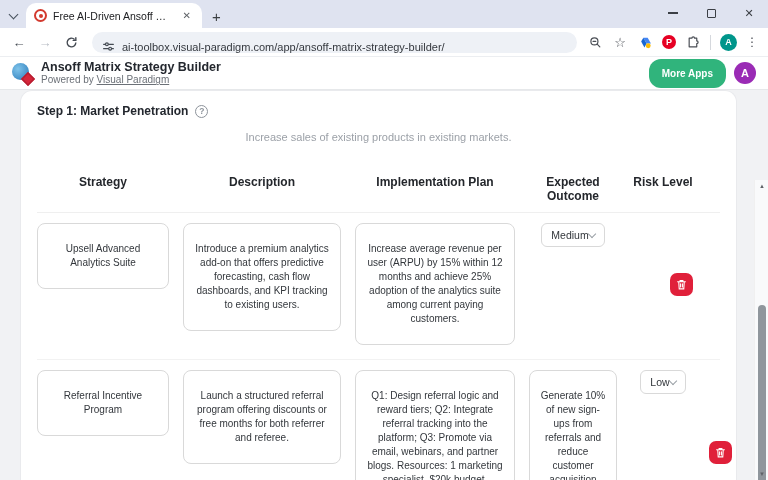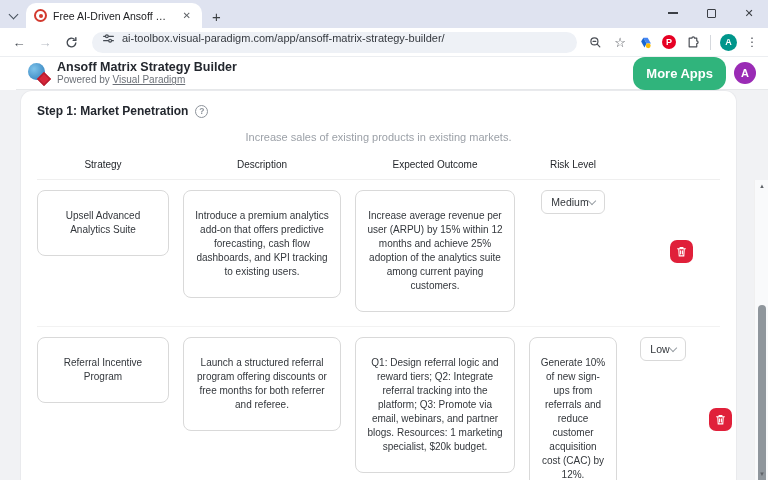--- a/index.html
+++ b/index.html
@@ -29,65 +29,65 @@
   .ic-max { width:9px; height:9px; border:1.4px solid #3b3f45; border-radius:1px; }
   .ic-x { font-size:11px; }
 
   
   .toolbar { position:absolute; left:0; top:28px; right:0; height:29px; background:#fff;
     display:flex; align-items:center; padding:0 8px; gap:4px; border-bottom:1px solid #eceef1; }
   .navbtn { width:22px; height:22px; display:flex; align-items:center; justify-content:center;
     font-size:13px; color:#454b53; border-radius:50%; }
   .navbtn.disabled { color:#b9bec6; }
   .urlbar { flex:1; height:21px; margin:0 6px; background:#eef1f6; border-radius:11px;
-    display:flex; align-items:flex-start; padding:0 10px; gap:7px; min-width:0; }
+    display:flex; align-items:flex-end; padding:0 10px; gap:7px; min-width:0; }
   .url-text { font-size:11px; color:#35393f; white-space:nowrap; overflow:hidden; }
   .tb-icons { display:flex; align-items:center; gap:9px; padding-right:2px; }
   .tb-ic { display:flex; align-items:center; justify-content:center; width:16px; height:16px; color:#4a4e55; }
   .star { font-size:13px; }
   .pin-ic { width:14px; height:14px; border-radius:50%; background:var(--pinterest-red,#e60023);
     color:#fff; font-size:9px; font-weight:bold; display:flex; align-items:center; justify-content:center; }
   .sep { width:1px; height:15px; background:#d5d8dd; }
   .tb-avatar { width:17px; height:17px; border-radius:50%; background:var(--toolbar-avatar-teal,#00968b);
     color:#fff; font-size:9px; font-weight:bold; display:flex; align-items:center; justify-content:center; }
   .kebab { font-size:12px; color:#4a4e55; letter-spacing:0; }
 
   
-  .appheader { position:absolute; left:16px; top:57px; right:0; height:33px; background:#fff;
+  .appheader { position:absolute; left:0; top:57px; right:0; height:33px; background:#fff;
     border-bottom:1px solid #e6e8ea; display:flex; align-items:center; padding:0 12px; gap:8px; }
   .vp-logo { width:21px; height:21px; position:relative; flex:none; }
   .vp-globe { position:absolute; left:0; top:0; width:17px; height:17px; border-radius:50%;
     background:radial-gradient(circle at 35% 35%, #7ec3ea, #2878b8); }
   .vp-diamond { position:absolute; right:0; bottom:0; width:10px; height:10px; background:#d6263a;
     transform:rotate(45deg); box-shadow:inset 0 0 0 1.5px #b71d30; }
   .app-titles { display:flex; flex-direction:column; line-height:1.15; }
   .app-title { font-size:12.5px; font-weight:bold; color:#23272e; }
   .powered { font-size:10px; color:#6b7077; }
   .powered a { color:#6b7077; }
   .hdr-right { margin-left:auto; display:flex; align-items:center; gap:8px; }
-  .more-apps { background:var(--accent-green,#30b47c); color:#fff; font-size:13px; font-weight:bold;
+  .more-apps { background:var(--accent-green,#30b47c); color:#fff; font-size:10px; font-weight:bold;
     border:none; border-radius:12px; padding:9px 13px; }
   .hdr-avatar { width:22px; height:22px; border-radius:50%; background:var(--avatar-purple,#9a2bb5);
     color:#fff; font-size:11px; font-weight:bold; display:flex; align-items:center; justify-content:center; }
 
   
   .page { position:absolute; left:0; top:90px; right:0; bottom:0; background:#f1f2f4;text-align:center; }
   .card { position:absolute; left:20px; top:0; width:717px; bottom:-2px; background:#fff;
     border:1px solid #e9eaed; border-bottom:none; border-radius:12px 12px 0 0; padding:13px 16px 0 16px;
     overflow:hidden; }
   .step-row { display:flex; align-items:center; gap:7px; }
   .step-title { font-size:12px; font-weight:bold; color:#23272e; }
   .help { width:13px; height:13px; border:1.2px solid #8d939b; border-radius:50%; color:#8d939b;
     font-size:8.5px; font-weight:bold; display:flex; align-items:center; justify-content:center; }
   .subtitle { margin-top:13px; font-size:11px; color:#9ca1a8; }
 
   .tgrid { display:grid; grid-template-columns:132px 158px 160px 88px 64px 1fr; column-gap:14px;
     align-items:start; }
   .thead { margin-top:16px; padding-bottom:9px; border-bottom:1px solid #efefef; }
-  .th { font-size:10px; font-weight:normal; color:#24272c; }
+  .th { font-size:12px; font-weight:bold; color:#24272c;margin-top:16px; }
   .trow { padding:10px 0 14px 0; border-bottom:1px solid #f2f2f2; position:relative; }
   .cellbox { border:1px solid #d9d9d9; border-radius:8px; background:#fff; padding:18px 9px;
     font-size:10px; line-height:1.4; color:#33373c; }
   .risk-select { display:inline-flex; align-items:center; border:1px solid #d9d9d9;
     border-radius:6px; padding:5px 9px; font-size:10.5px; color:#33373c; background:#fff; }
   .risk-chev { width:6px; height:6px; border-right:1.4px solid #9aa0a6; border-bottom:1.4px solid #9aa0a6;
     transform:rotate(45deg); margin-top:-3px; }
   .delcell { align-self:center; justify-self:end; margin-right:2px; }
   .del-btn { width:23px; height:23px; border:none; border-radius:7px; background:var(--delete-red,#e0203a);
     display:flex; align-items:center; justify-content:center; }
@@ -193,20 +193,21 @@
     <div class="card">
       <div class="step-row">
         <span class="step-title">Step 1: Market Penetration</span>
         <span class="help">?</span>
       </div>
       <div class="subtitle">Increase sales of existing products in existing markets.</div>
 
       <div class="tgrid thead">
         <span class="th">Strategy</span>
         <span class="th">Description</span>
+        <span class="th">Implementation Plan</span>
         <span class="th">Expected Outcome</span>
         <span class="th">Risk Level</span>
         <span></span>
       </div>
 
       <div>
   <div class="tgrid trow">
     <div class="cellbox">Upsell Advanced Analytics Suite</div>
     <div class="cellbox">Introduce a premium analytics add-on that offers predictive forecasting, cash flow dashboards, and KPI tracking to existing users.</div>
     <div class="cellbox">Increase average revenue per user (ARPU) by 15% within 12 months and achieve 25% adoption of the analytics suite among current paying customers.</div>

